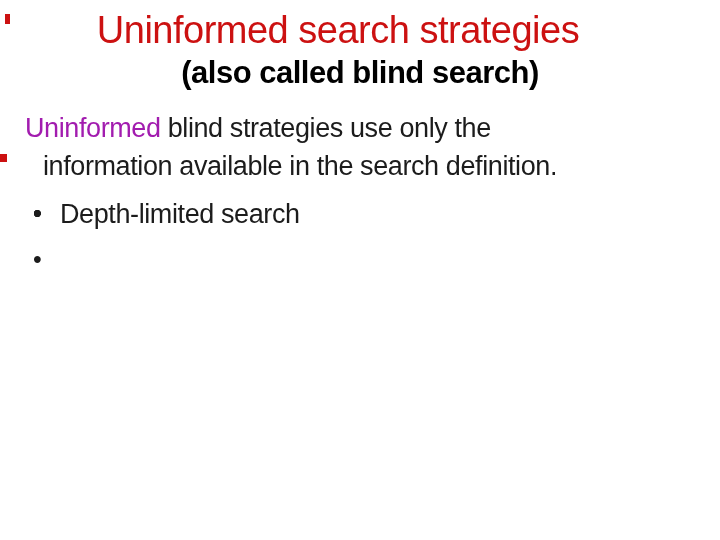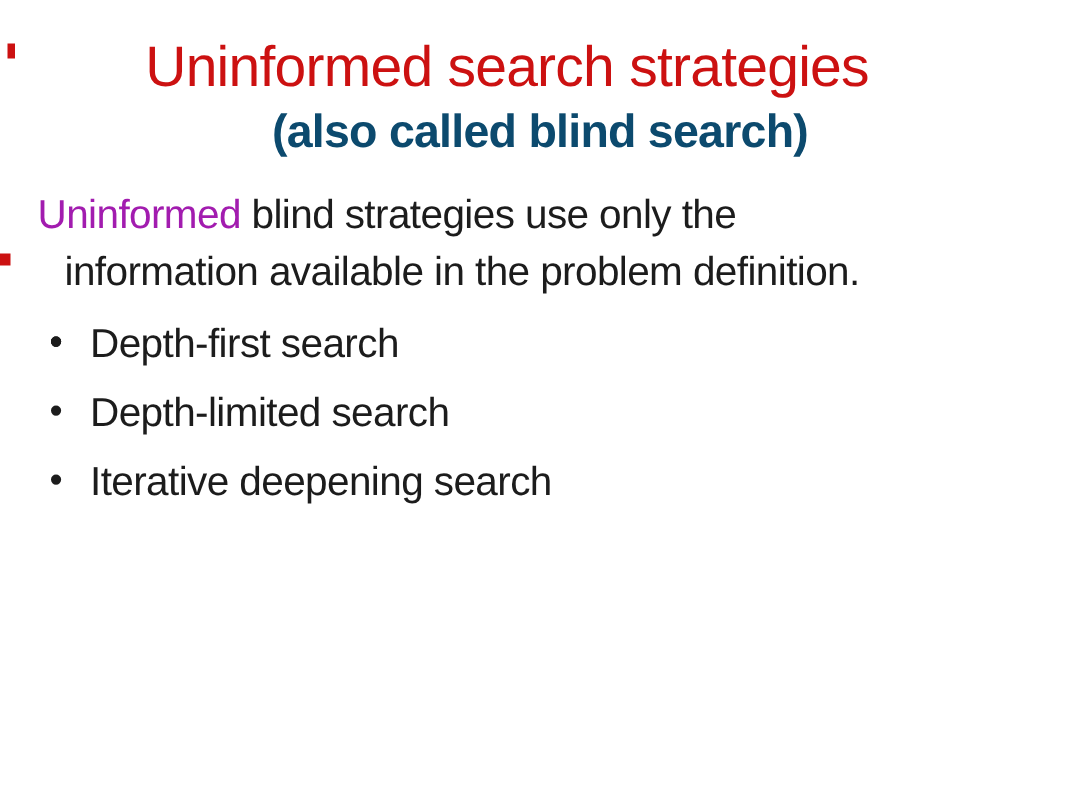--- a/index.html
+++ b/index.html
@@ -9,35 +9,35 @@
     font-family: "Liberation Sans", sans-serif;
     overflow: hidden;
   }
   .slide {
     position: relative;
     width: 720px; height: 540px;
     background: #ffffff;
     color: #1c1c1c;
   }
   .title {
-    margin: 22px 44px 0 0;
+    margin: 7px 44px 0 0;
     text-align: center;
     font-size: 38px;
     line-height: 46px;
     font-weight: 400;
     letter-spacing: -0.5px;
     color: #cc1111;
   }
   .subtitle {
     margin: 0;
     text-align: center;
     font-size: 31px;
     line-height: 40px;
     letter-spacing: -0.5px;
-    color: #0c4a6e;
+    color: #000000;
   }
   .subtitle .bold { font-weight: 700; }
   .lead {
     margin: 16px 15px 0 25px;
     padding-left: 18px;
     text-indent: -18px;
     font-size: 27px;
     line-height: 38px;
     letter-spacing: -0.4px;
   }
@@ -73,23 +73,23 @@
 
 <div class="slide">
 
   <div class="red-mark top-left"></div>
   <div class="red-mark mid-left"></div>
 
   <h1 class="title">Uninformed search strategies</h1>
 
   <h2 class="subtitle"><span>(also called </span><span class="bold">blind search)</span></h2>
 
-  <p class="lead"><span class="highlight">Uninformed</span><span> blind strategies use only the</span><br><span>information available in the problem definition.</span></p>
+  <p class="lead"><span class="highlight">Uninformed</span><span> blind strategies use only the</span><br><span>information available in the search definition.</span></p>
 
   <ul class="bullets">
     <li><span class="bullet-dot">•</span></li>
     <li><span class="bullet-dot">•</span></li>
-    <li><span class="bullet-dot">•</span><span>Depth-first search</span></li>
+    <li><span class="bullet-dot">•</span></li>
     <li><span class="bullet-dot">•</span><span>Depth-limited search</span></li>
-    <li><span class="bullet-dot">•</span><span>Iterative deepening search</span></li>
+    <li><span class="bullet-dot">•</span></li>
   </ul>
 
 </div>
 
 </body></html>

